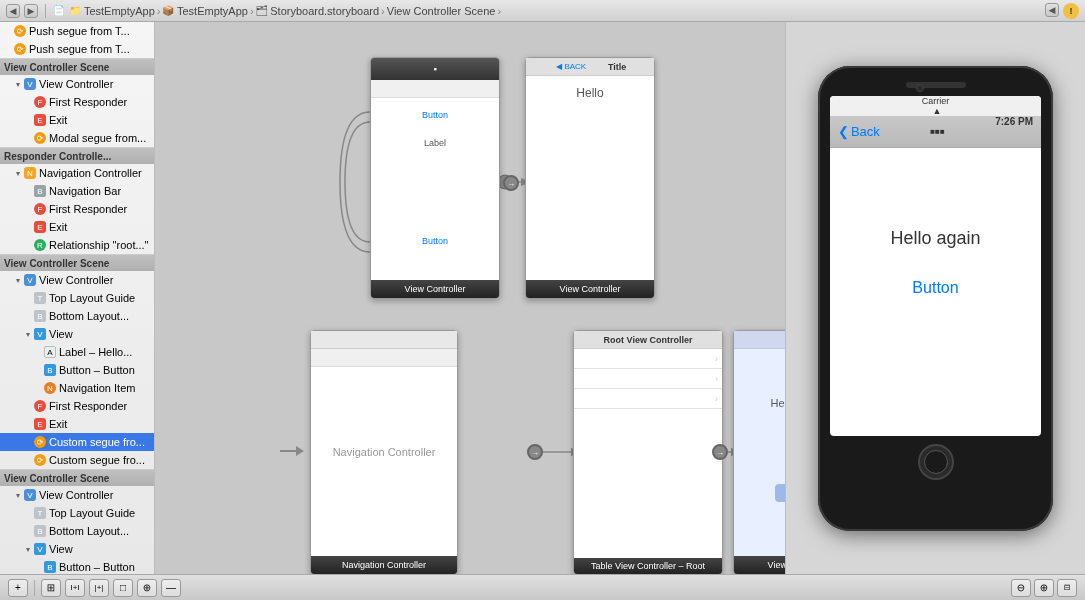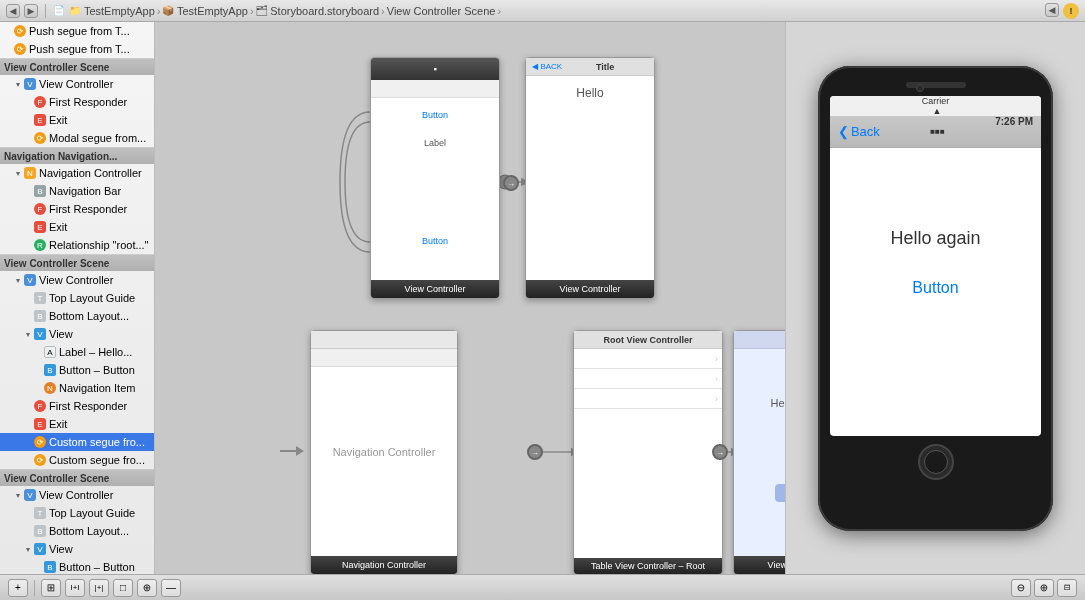--- a/index.html
+++ b/index.html
@@ -70,21 +70,21 @@
     .iphone-home { width: 36px; height: 36px; background: #2a2a2a; border-radius: 50%; margin: 8px auto 4px; border: 2px solid #444; display: flex; align-items: center; justify-content: center; }
     .iphone-home-inner { width: 24px; height: 24px; background: #1a1a1a; border-radius: 50%; border: 1px solid #555; }
 
     
     .bottom-bar { height: 26px; background: linear-gradient(#e0e0e0, #c8c8c8); border-top: 1px solid #aaa; display: flex; align-items: center; padding: 0 8px; gap: 4px; }
     .bottom-btn { width: 20px; height: 18px; background: linear-gradient(#eee, #ddd); border: 1px solid #999; border-radius: 3px; display: flex; align-items: center; justify-content: center; font-size: 10px; cursor: pointer; }
 
     
     .vc-small-btn { color: #007AFF; font-size: 9px; text-align: center; margin: 4px; }
     .vc-small-label { color: #555; font-size: 9px; text-align: center; margin: 4px; }
-    .vc-back { font-size: 8px; color: #007AFF; display: flex; align-items: center; gap: 1px; }
+    .vc-back { font-size: 8px; color: #007AFF; display: flex; align-items: center; gap: 1px; margin-left: 24px; }
   </style>
 </head>
 <body>
 
 <div class="top-bar">
   <div class="nav-arrow">◀</div>
   <div class="nav-arrow">▶</div>
   <div style="width:1px;height:14px;background:#aaa;margin:0 3px;"></div>
 
   <span style="font-size:10px;color:#555;">📄</span>
@@ -148,21 +148,21 @@
         <span>Exit</span>
       </div>
       <div class="sidebar-item sidebar-indent-2">
         <span class="icon-triangle empty"></span>
         <span class="sidebar-item-icon ic-segue">⟳</span>
         <span>Modal segue from...</span>
       </div>
     </div>
 
     <div class="sidebar-section">
-      <div class="scene-header">Navigation Navigation...</div>
+      <div class="scene-header">Responder Controlle...</div>
       <div class="sidebar-item sidebar-indent-1">
         <span class="icon-triangle open"></span>
         <span class="sidebar-item-icon ic-nav">N</span>
         <span>Navigation Controller</span>
       </div>
       <div class="sidebar-item sidebar-indent-2">
         <span class="icon-triangle empty"></span>
         <span class="sidebar-item-icon ic-bar">B</span>
         <span>Navigation Bar</span>
       </div>

